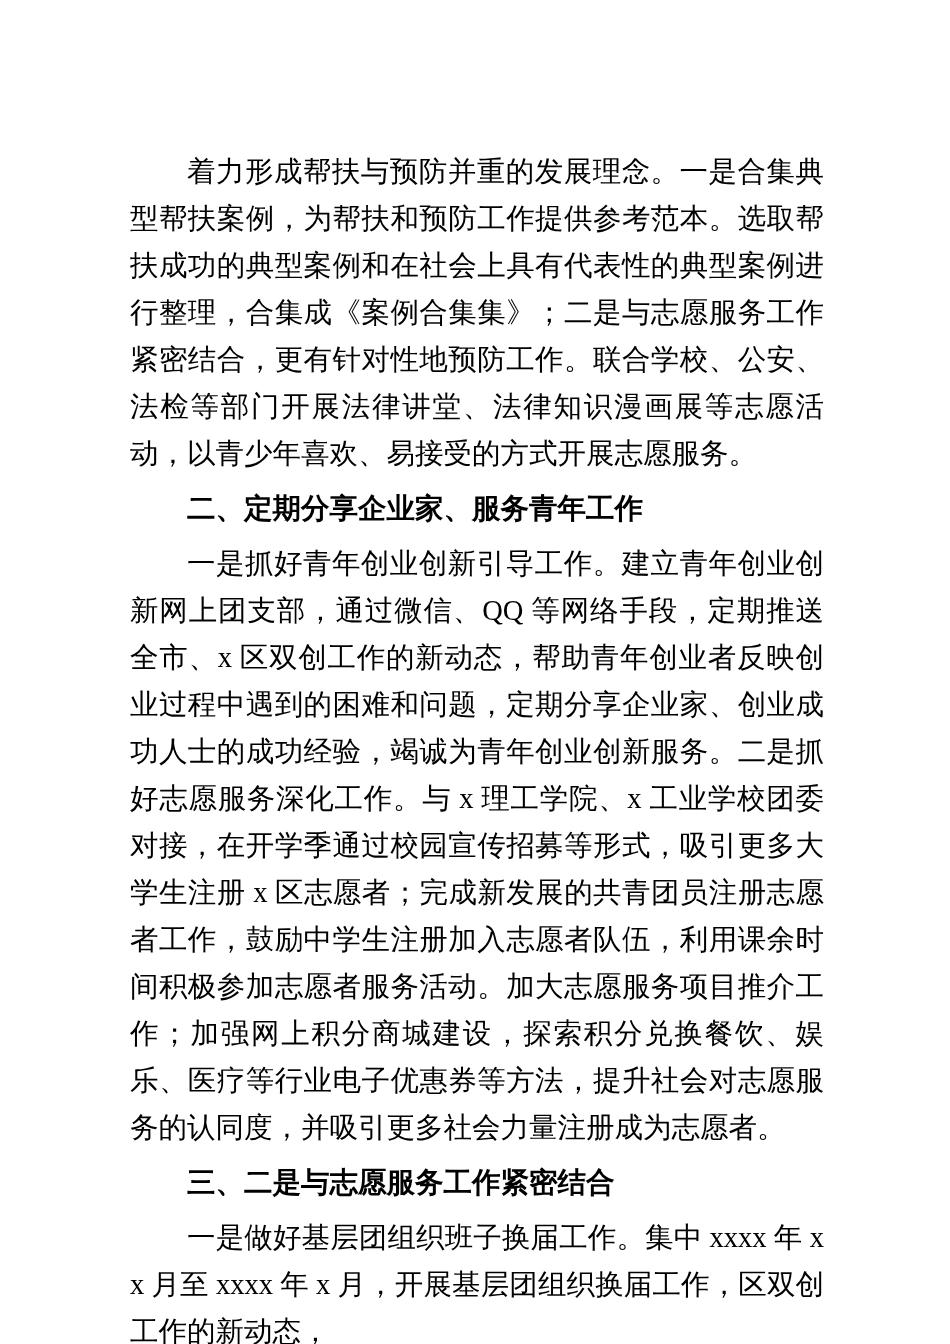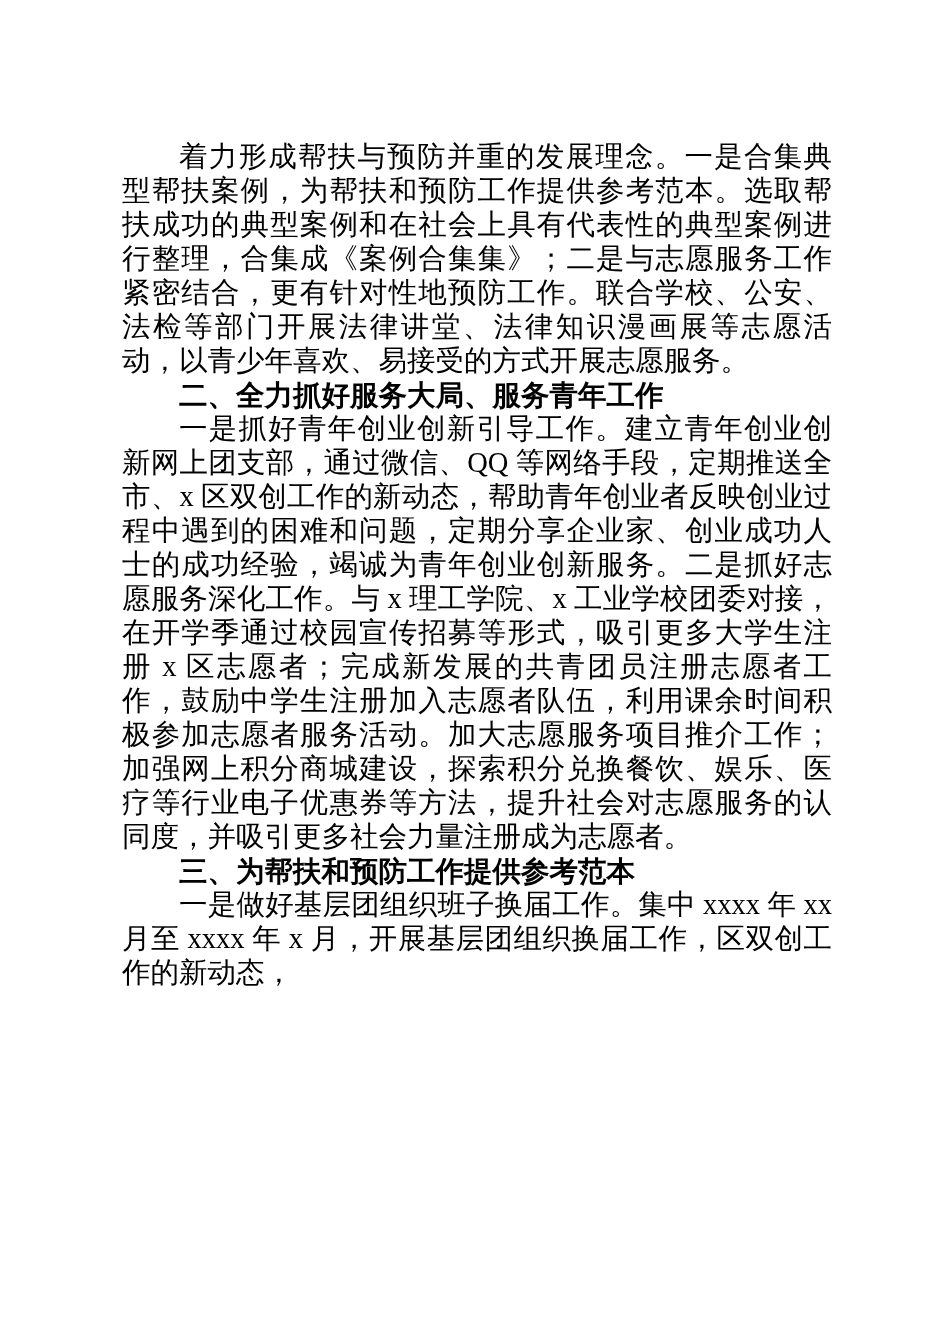--- a/index.html
+++ b/index.html
@@ -11,23 +11,23 @@
     position: relative;
     width: 950px;
     height: 1344px;
     background: #ffffff;
     box-sizing: border-box;
     padding: 140px 118px 0 122px;
     color: #000000;
     overflow: hidden;
   }
   .block {
-    margin: 0;
+    margin: 8px;
     font-size: 28.5px;
-    line-height: 34px;
+    line-height: 47px;
     text-align: justify;
     text-justify: inter-ideograph;
     word-break: break-all;
     font-family: "Liberation Serif", "DejaVu Serif", serif;
     font-weight: normal;
   }
   .body-para {
     text-indent: 2em;
   }
   .heading {
@@ -36,20 +36,20 @@
     text-indent: 2em;
     font-size: 28.5px;
   }
 </style>
 </head>
 <body>
 
 <div class="page">
   <p class="block body-para">着力形成帮扶与预防并重的发展理念。一是合集典型帮扶案例，为帮扶和预防工作提供参考范本。选取帮扶成功的典型案例和在社会上具有代表性的典型案例进行整理，合集成《案例合集集》；二是与志愿服务工作紧密结合，更有针对性地预防工作。联合学校、公安、法检等部门开展法律讲堂、法律知识漫画展等志愿活动，以青少年喜欢、易接受的方式开展志愿服务。</p>
 
-  <h2 class="block heading">二、全力抓好服务大局、服务青年工作</h2>
+  <h2 class="block heading">二、定期分享企业家、服务青年工作</h2>
 
   <p class="block body-para">一是抓好青年创业创新引导工作。建立青年创业创新网上团支部，通过微信、QQ 等网络手段，定期推送全市、x 区双创工作的新动态，帮助青年创业者反映创业过程中遇到的困难和问题，定期分享企业家、创业成功人士的成功经验，竭诚为青年创业创新服务。二是抓好志愿服务深化工作。与 x 理工学院、x 工业学校团委对接，在开学季通过校园宣传招募等形式，吸引更多大学生注册 x 区志愿者；完成新发展的共青团员注册志愿者工作，鼓励中学生注册加入志愿者队伍，利用课余时间积极参加志愿者服务活动。加大志愿服务项目推介工作；加强网上积分商城建设，探索积分兑换餐饮、娱乐、医疗等行业电子优惠券等方法，提升社会对志愿服务的认同度，并吸引更多社会力量注册成为志愿者。</p>
 
-  <h2 class="block heading">三、为帮扶和预防工作提供参考范本</h2>
+  <h2 class="block heading">三、二是与志愿服务工作紧密结合</h2>
 
   <p class="block body-para">一是做好基层团组织班子换届工作。集中 xxxx 年 xx 月至 xxxx 年 x 月，开展基层团组织换届工作，区双创工作的新动态，</p>
 </div>
 
 </body></html>

